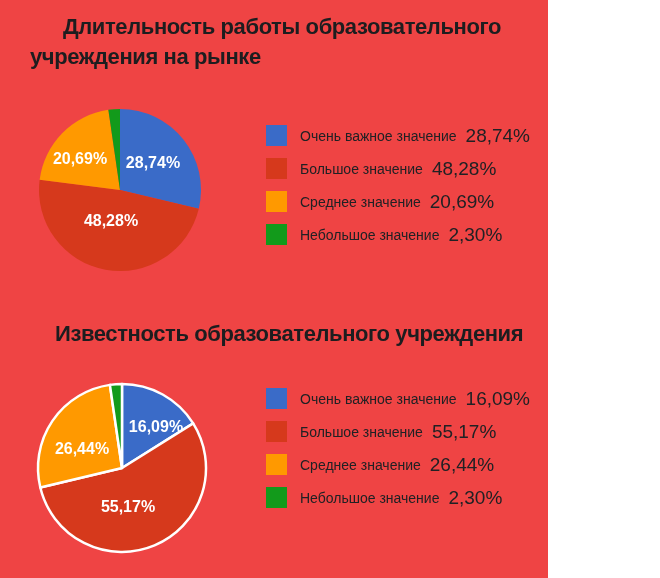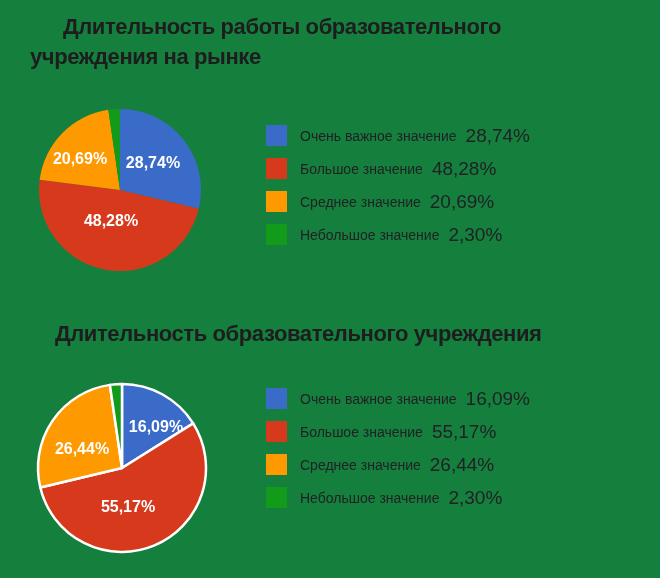--- a/index.html
+++ b/index.html
@@ -1,20 +1,20 @@
 <!DOCTYPE html>
 <html><head>
 <meta charset="utf-8">
 <style>
   html, body { margin: 0; padding: 0; background: #fff; }
   .page {
     position: relative;
-    width: 660px;
+    width: 548px;
     height: 578px;
-    background: #15803d;
+    background: #ef4444;
     font-family: "Liberation Sans", sans-serif;
     overflow: hidden;
   }
   .chart-title {
     position: absolute;
     font-weight: bold;
     font-size: 22px;
     line-height: 30px;
     color: #1d1d1f;
     letter-spacing: -0.4px;
@@ -74,21 +74,21 @@
         </div>
         <div class="legend-item">
           <span class="swatch" style="background: rgb(18, 154, 27);"></span>
           <span class="legend-label">Небольшое значение</span>
           <span class="legend-value">2,30%</span>
         </div>
       </div>
   </div>
 
   <div class="chart-section">
-    <div class="chart-title t2">Длительность образовательного учреждения</div>
+    <div class="chart-title t2">Известность образовательного учреждения</div>
     <svg class="pie pie2" viewBox="-90 -90 180 180">
         <path d="M0,0 L0.00,-84.00 A84,84 0 0 1 71.18,-44.61 Z" fill="#3A6BC8" stroke="#ffffff" stroke-width="2.5" stroke-linejoin="round"></path>
         <path d="M0,0 L71.18,-44.61 A84,84 0 1 1 -81.69,19.56 Z" fill="#D6391C" stroke="#ffffff" stroke-width="2.5" stroke-linejoin="round"></path>
         <path d="M0,0 L-81.69,19.56 A84,84 0 0 1 -12.10,-83.12 Z" fill="#FF9900" stroke="#ffffff" stroke-width="2.5" stroke-linejoin="round"></path>
         <path d="M0,0 L-12.10,-83.12 A84,84 0 0 1 -0.00,-84.00 Z" fill="#129A1B" stroke="#ffffff" stroke-width="2.5" stroke-linejoin="round"></path>
         <text x="34" y="-36" text-anchor="middle" class="slice-label">16,09%</text>
         <text x="6" y="44" text-anchor="middle" class="slice-label">55,17%</text>
         <text x="-40" y="-14" text-anchor="middle" class="slice-label">26,44%</text>
       </svg>
     <div class="legend legend2">

